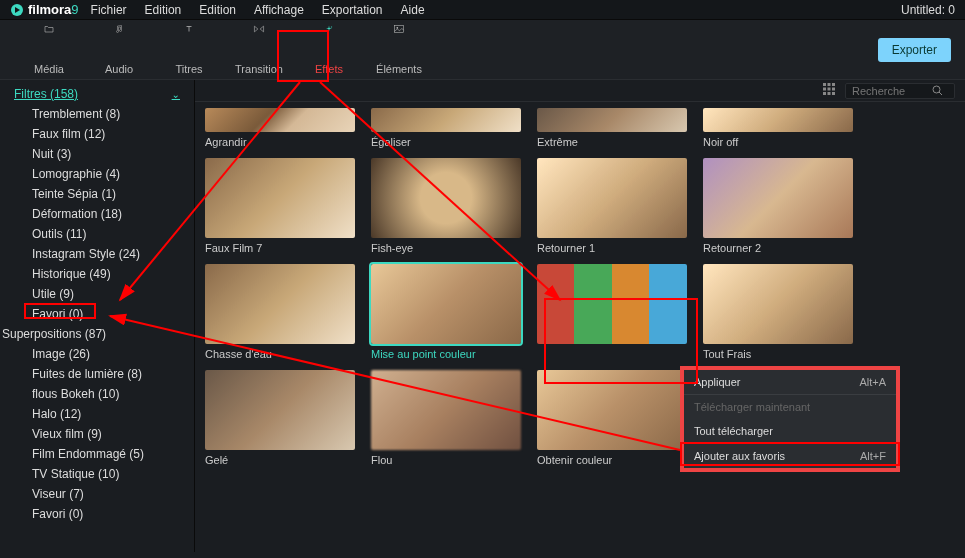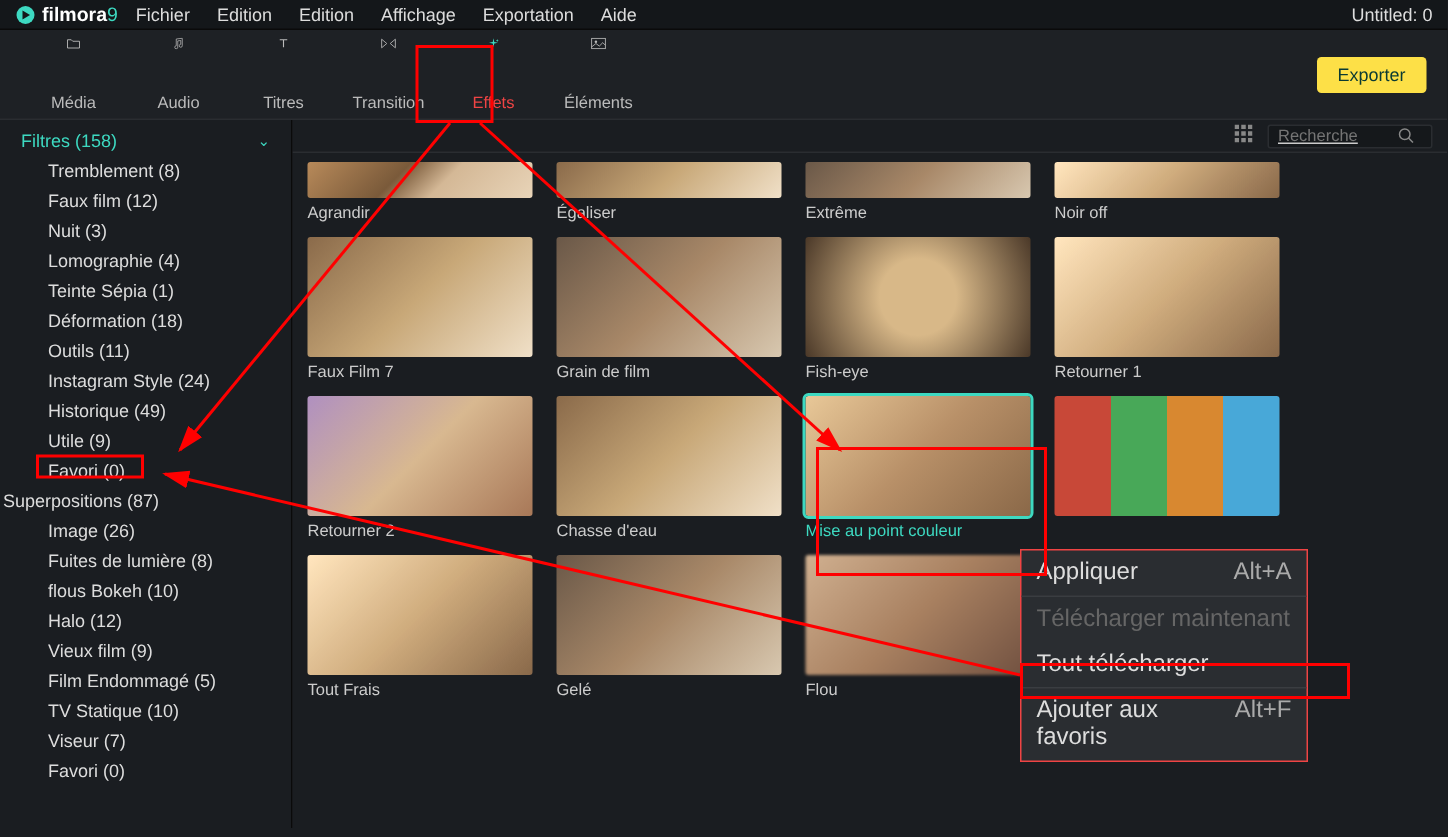--- a/index.html
+++ b/index.html
@@ -7,48 +7,48 @@
 .menubar { height: 20px; background: #14171a; display: flex; align-items: center; padding: 0 10px; border-bottom: 1px solid #0a0a0a; }
 .logo { display: flex; align-items: center; margin-right: 12px; color: #fff; font-size: 13px; font-weight: bold; }
 .logo svg { margin-right: 4px; }
 .menu-items { display: flex; gap: 18px; }
 .menu-item { color: #ddd; cursor: pointer; font-size: 12px; }
 .title-right { margin-left: auto; color: #ddd; font-size: 12px; }
 .toolbar { height: 60px; background: #1e2125; display: flex; align-items: center; padding: 0 14px; border-bottom: 1px solid #2a2d31; position: relative; }
 .tool-btn { display: flex; flex-direction: column; align-items: center; justify-content: center; width: 70px; height: 50px; color: #bbb; cursor: pointer; gap: 4px; }
 .tool-btn.active { color: #ef4444; }
 .tool-btn span.label { font-size: 11px; margin-top: 26px; }
-.export-btn { margin-left: auto; background: #fde047; color: #0a3a33; padding: 5px 14px; border-radius: 3px; font-size: 12px; font-weight: 500; cursor: pointer; }
+.export-btn { margin-left: auto; background: #7dd3fc; color: #0a3a33; padding: 5px 14px; border-radius: 3px; font-size: 12px; font-weight: 500; cursor: pointer; }
 .content { display: flex; height: calc(100% - 86px); }
 .sidebar { width: 195px; background: #1a1d21; overflow-y: auto; padding: 4px 0; border-right: 1px solid #0a0a0a; }
-.side-header { display: flex; align-items: center; padding: 3px 14px; color: #3dd9c1; font-size: 12px; }
+.side-header { display: flex; align-items: center; padding: 3px 14px; color: #3dd9c1; text-decoration: underline; font-size: 12px; }
 .side-header .chev { margin-left: auto; color: #3dd9c1; font-size: 10px; }
 .side-item { padding: 2px 0 2px 32px; color: #ddd; font-size: 12px; cursor: pointer; line-height: 16px; }
 .side-item.l1 { padding-left: 2px; }
 .main { flex: 1; background: #1a1d21; overflow: hidden; position: relative; }
-.main-header { height: 22px; display: flex; align-items: center; justify-content: flex-end; padding: 0 10px; gap: 10px; border-bottom: 1px solid #2a2d31; text-decoration: underline; }
+.main-header { height: 22px; display: flex; align-items: center; justify-content: flex-end; padding: 0 10px; gap: 10px; border-bottom: 1px solid #2a2d31; }
 .grid-icon { color: #888; cursor: pointer; }
 .search-box { display: flex; align-items: center; background: #15181b; border: 1px solid #2a2d31; border-radius: 2px; padding: 1px 6px; width: 110px; }
 .search-box input { background: transparent; border: none; outline: none; color: #aaa; font-size: 11px; width: 80px; }
 .grid { padding: 6px 10px; display: grid; grid-template-columns: repeat(4, 150px); gap: 10px 16px; align-content: start; }
 .thumb { display: flex; flex-direction: column; gap: 4px; }
 .thumb .img { width: 150px; height: 80px; background: linear-gradient(135deg,#b88a5a 0%,#7a5a3a 40%,#d4b896 60%,#e8d4b8 100%); border-radius: 2px; position: relative; overflow: hidden; }
 .thumb .img.half { height: 24px; }
 .thumb .cap { font-size: 11px; color: #ccc; }
 .thumb.sel .cap { color: #3dd9c1; }
 .thumb.sel .img { outline: 2px solid #3dd9c1; }
 .img.v2 { background: linear-gradient(135deg,#8a6a4a,#c8a878,#f0e0c8); }
 .img.v3 { background: linear-gradient(135deg,#6a5848,#a88868,#d8c8b0); }
 .img.v4 { background: radial-gradient(circle at 50% 50%,#d8b888 30%,#4a3828 100%); }
 .img.v5 { background: linear-gradient(90deg,#c84838 0%,#c84838 25%,#48a858 25%,#48a858 50%,#d88830 50%,#d88830 75%,#48a8d8 75%); }
 .img.v6 { background: linear-gradient(135deg,#f0d8b8,#c8a070,#886040); filter: sepia(30%); }
 .img.v7 { background: linear-gradient(135deg,#b090c0,#d8b890,#a87858); }
 .img.v8 { background: linear-gradient(135deg,#d0b090,#a88060,#705040); filter: blur(1px); }
 .img.v9 { background: linear-gradient(135deg,#e8c898,#b89068,#8a6848); }
-.ctx-menu { position: absolute; background: #2a2d31; border: 1px solid #ef4444; width: 192px; font-size: 16px; z-index: 50; }
+.ctx-menu { position: absolute; background: #2a2d31; border: 4px solid #ef4444; width: 220px; font-size: 11px; z-index: 50; }
 .ctx-item { padding: 6px 10px; display: flex; color: #ddd; cursor: pointer; }
 .ctx-item.disabled { color: #666; }
 .ctx-item .shortcut { margin-left: auto; color: #aaa; }
 .ctx-sep { height: 1px; background: #3a3d41; }
 .hl-red { position: absolute; border: 2px solid #ff0000; pointer-events: none; z-index: 60; }
 svg.arrow { position: absolute; pointer-events: none; z-index: 55; }
 </style>
 </head>
 <body>
 
@@ -183,24 +183,20 @@
       <div class="thumb">
           <div class="img half v6"></div>
           <div class="cap">Noir off</div>
         </div>
 
       <div class="thumb">
           <div class="img v2"></div>
           <div class="cap">Faux Film 7</div>
         </div>
       <div class="thumb">
-          <div class="img v3"></div>
-          <div class="cap">Grain de film</div>
-        </div>
-      <div class="thumb">
           <div class="img v4"></div>
           <div class="cap">Fish-eye</div>
         </div>
       <div class="thumb">
           <div class="img v6"></div>
           <div class="cap">Retourner 1</div>
         </div>
 
       <div class="thumb">
           <div class="img v7"></div>

